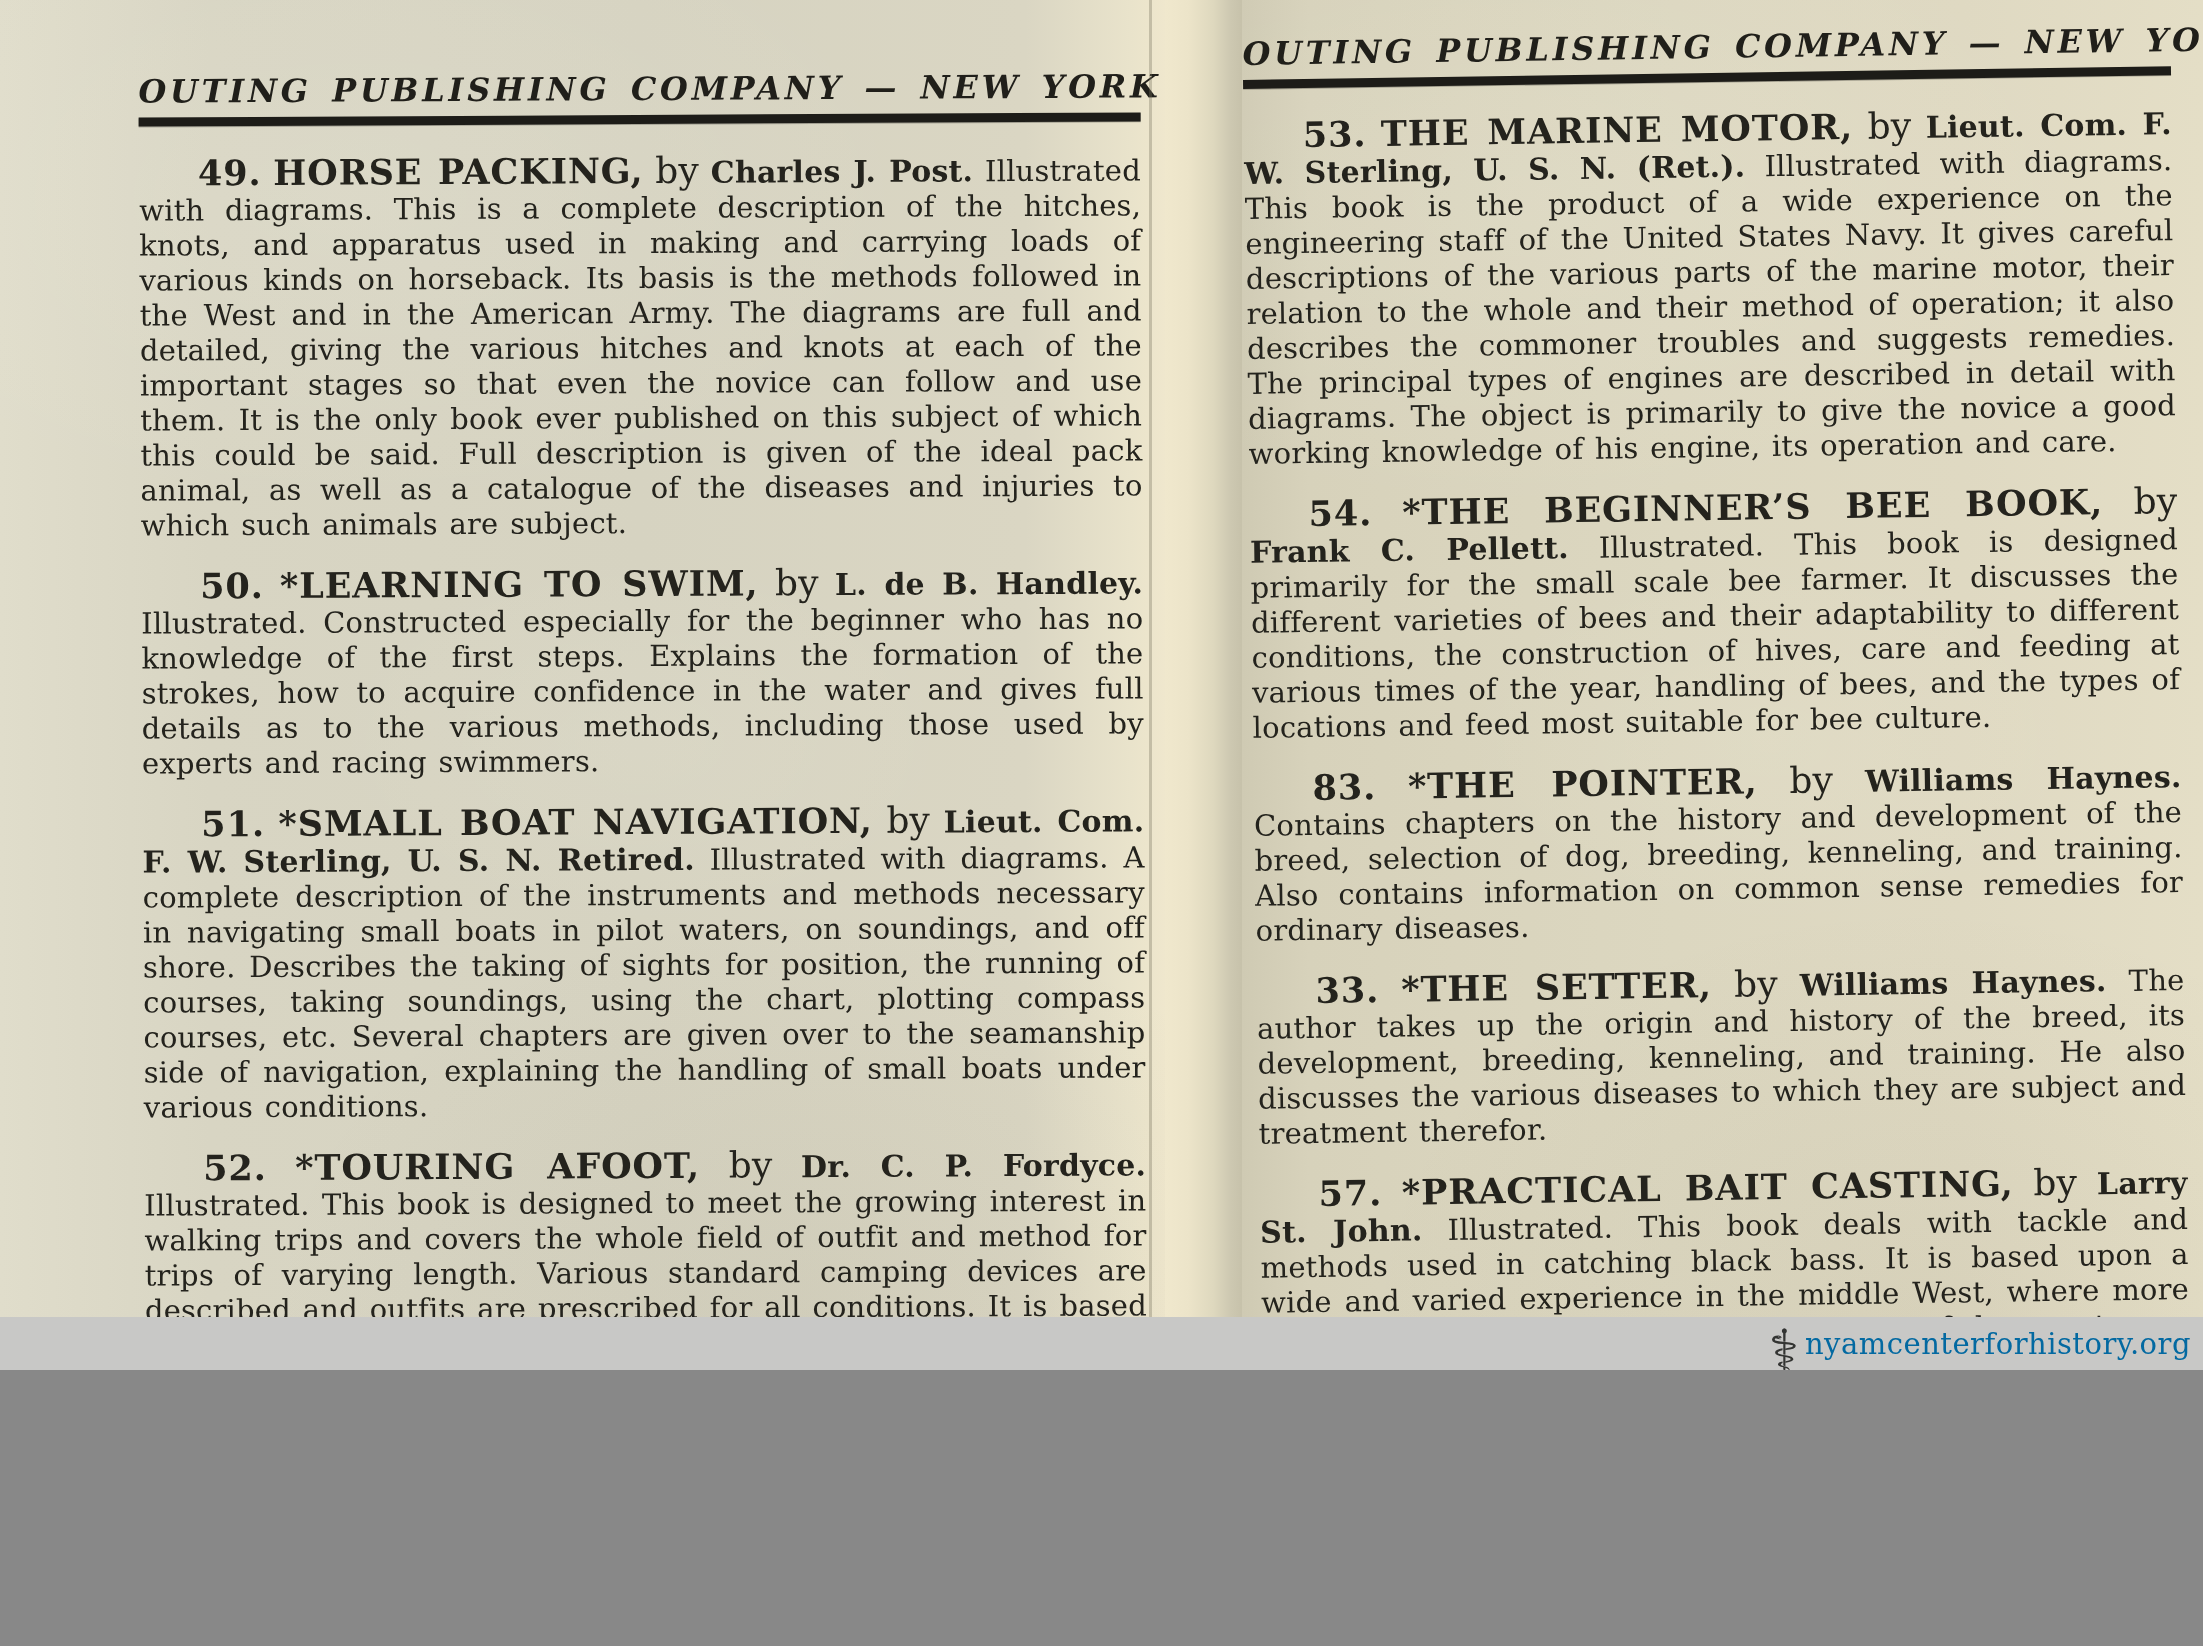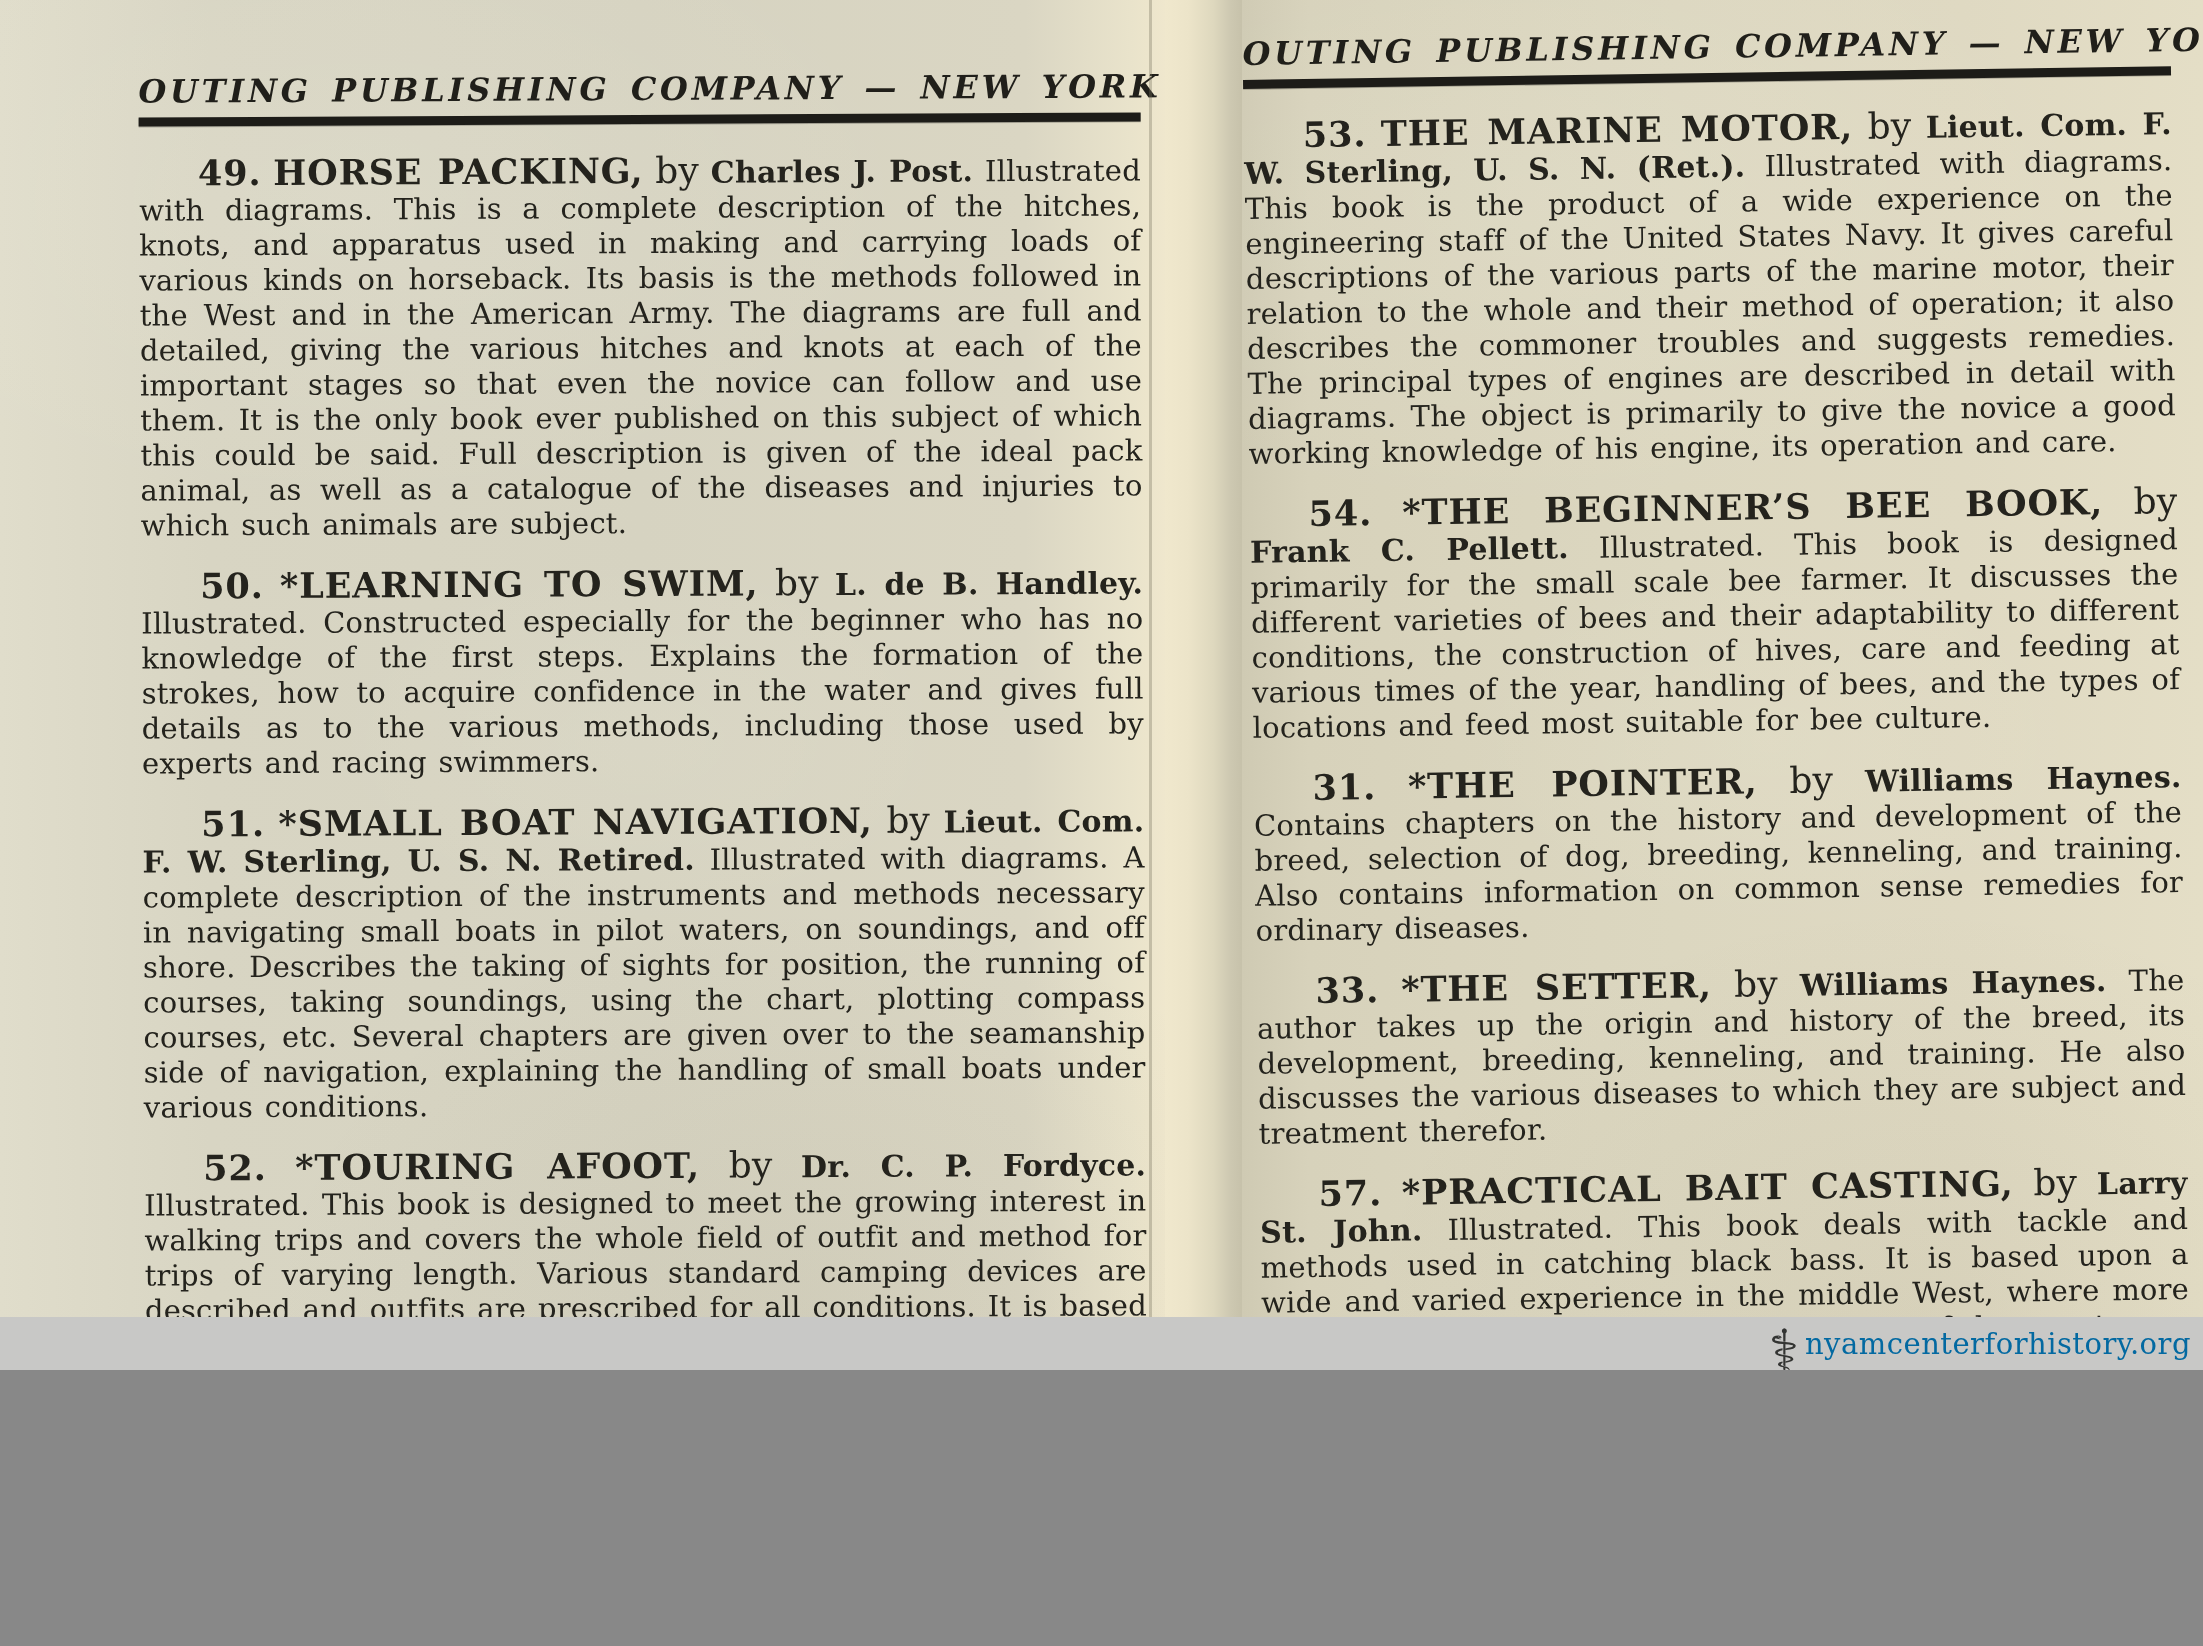--- a/index.html
+++ b/index.html
@@ -114,21 +114,21 @@
 
   <section class="page page-right">
     <div class="content content-right">
       <div class="running-head">OUTING PUBLISHING COMPANY — NEW YORK</div>
       <div class="head-rule"></div>
       <div class="entries" id="entries-right">
   <p class="entry"><span class="e-num">53.</span> <span class="e-title">THE MARINE MOTOR,</span> <span class="e-by">by</span> <span class="e-author">Lieut. Com. F. W. Sterling, U. S. N. (Ret.).</span>  <span class="e-body">Illustrated with diagrams.  This book is the product of a wide experience on the engineering staff of the United States Navy.  It gives careful descriptions of the various parts of the marine motor, their relation to the whole and their method of operation; it also describes the commoner troubles and suggests remedies.  The principal types of engines are described in detail with diagrams.  The object is primarily to give the novice a good working knowledge of his engine, its operation and care.</span></p>
 
   <p class="entry"><span class="e-num">54.</span> <span class="e-title">*THE BEGINNER’S BEE BOOK,</span> <span class="e-by">by</span> <span class="e-author">Frank C. Pellett.</span>  <span class="e-body">Illustrated.  This book is designed primarily for the small scale bee farmer.  It discusses the different varieties of bees and their adaptability to different conditions, the construction of hives, care and feeding at various times of the year, handling of bees, and the types of locations and feed most suitable for bee culture.</span></p>
 
-  <p class="entry"><span class="e-num">31.</span> <span class="e-title">*THE POINTER,</span> <span class="e-by">by</span> <span class="e-author">Williams Haynes.</span>  <span class="e-body">Contains chapters on the history and development of the breed, selection of dog, breeding, kenneling, and training.  Also contains information on common sense remedies for ordinary diseases.</span></p>
+  <p class="entry"><span class="e-num">83.</span> <span class="e-title">*THE POINTER,</span> <span class="e-by">by</span> <span class="e-author">Williams Haynes.</span>  <span class="e-body">Contains chapters on the history and development of the breed, selection of dog, breeding, kenneling, and training.  Also contains information on common sense remedies for ordinary diseases.</span></p>
 
   <p class="entry"><span class="e-num">33.</span> <span class="e-title">*THE SETTER,</span> <span class="e-by">by</span> <span class="e-author">Williams Haynes.</span>  <span class="e-body">The author takes up the origin and history of the breed, its development, breeding, kenneling, and training.  He also discusses the various diseases to which they are subject and treatment therefor.</span></p>
 
   <p class="entry"><span class="e-num">57.</span> <span class="e-title">*PRACTICAL BAIT CASTING,</span> <span class="e-by">by</span> <span class="e-author">Larry St. John.</span>  <span class="e-body">Illustrated.  This book deals with tackle and methods used in catching black bass.  It is based upon a wide and varied experience in the middle West, where more bass fishing is done than in any other part of the country.</span></p>
 </div>
       <div class="page-number page-number-right">18</div>
     </div>
   </section>
 
   <footer class="watermark-band">

